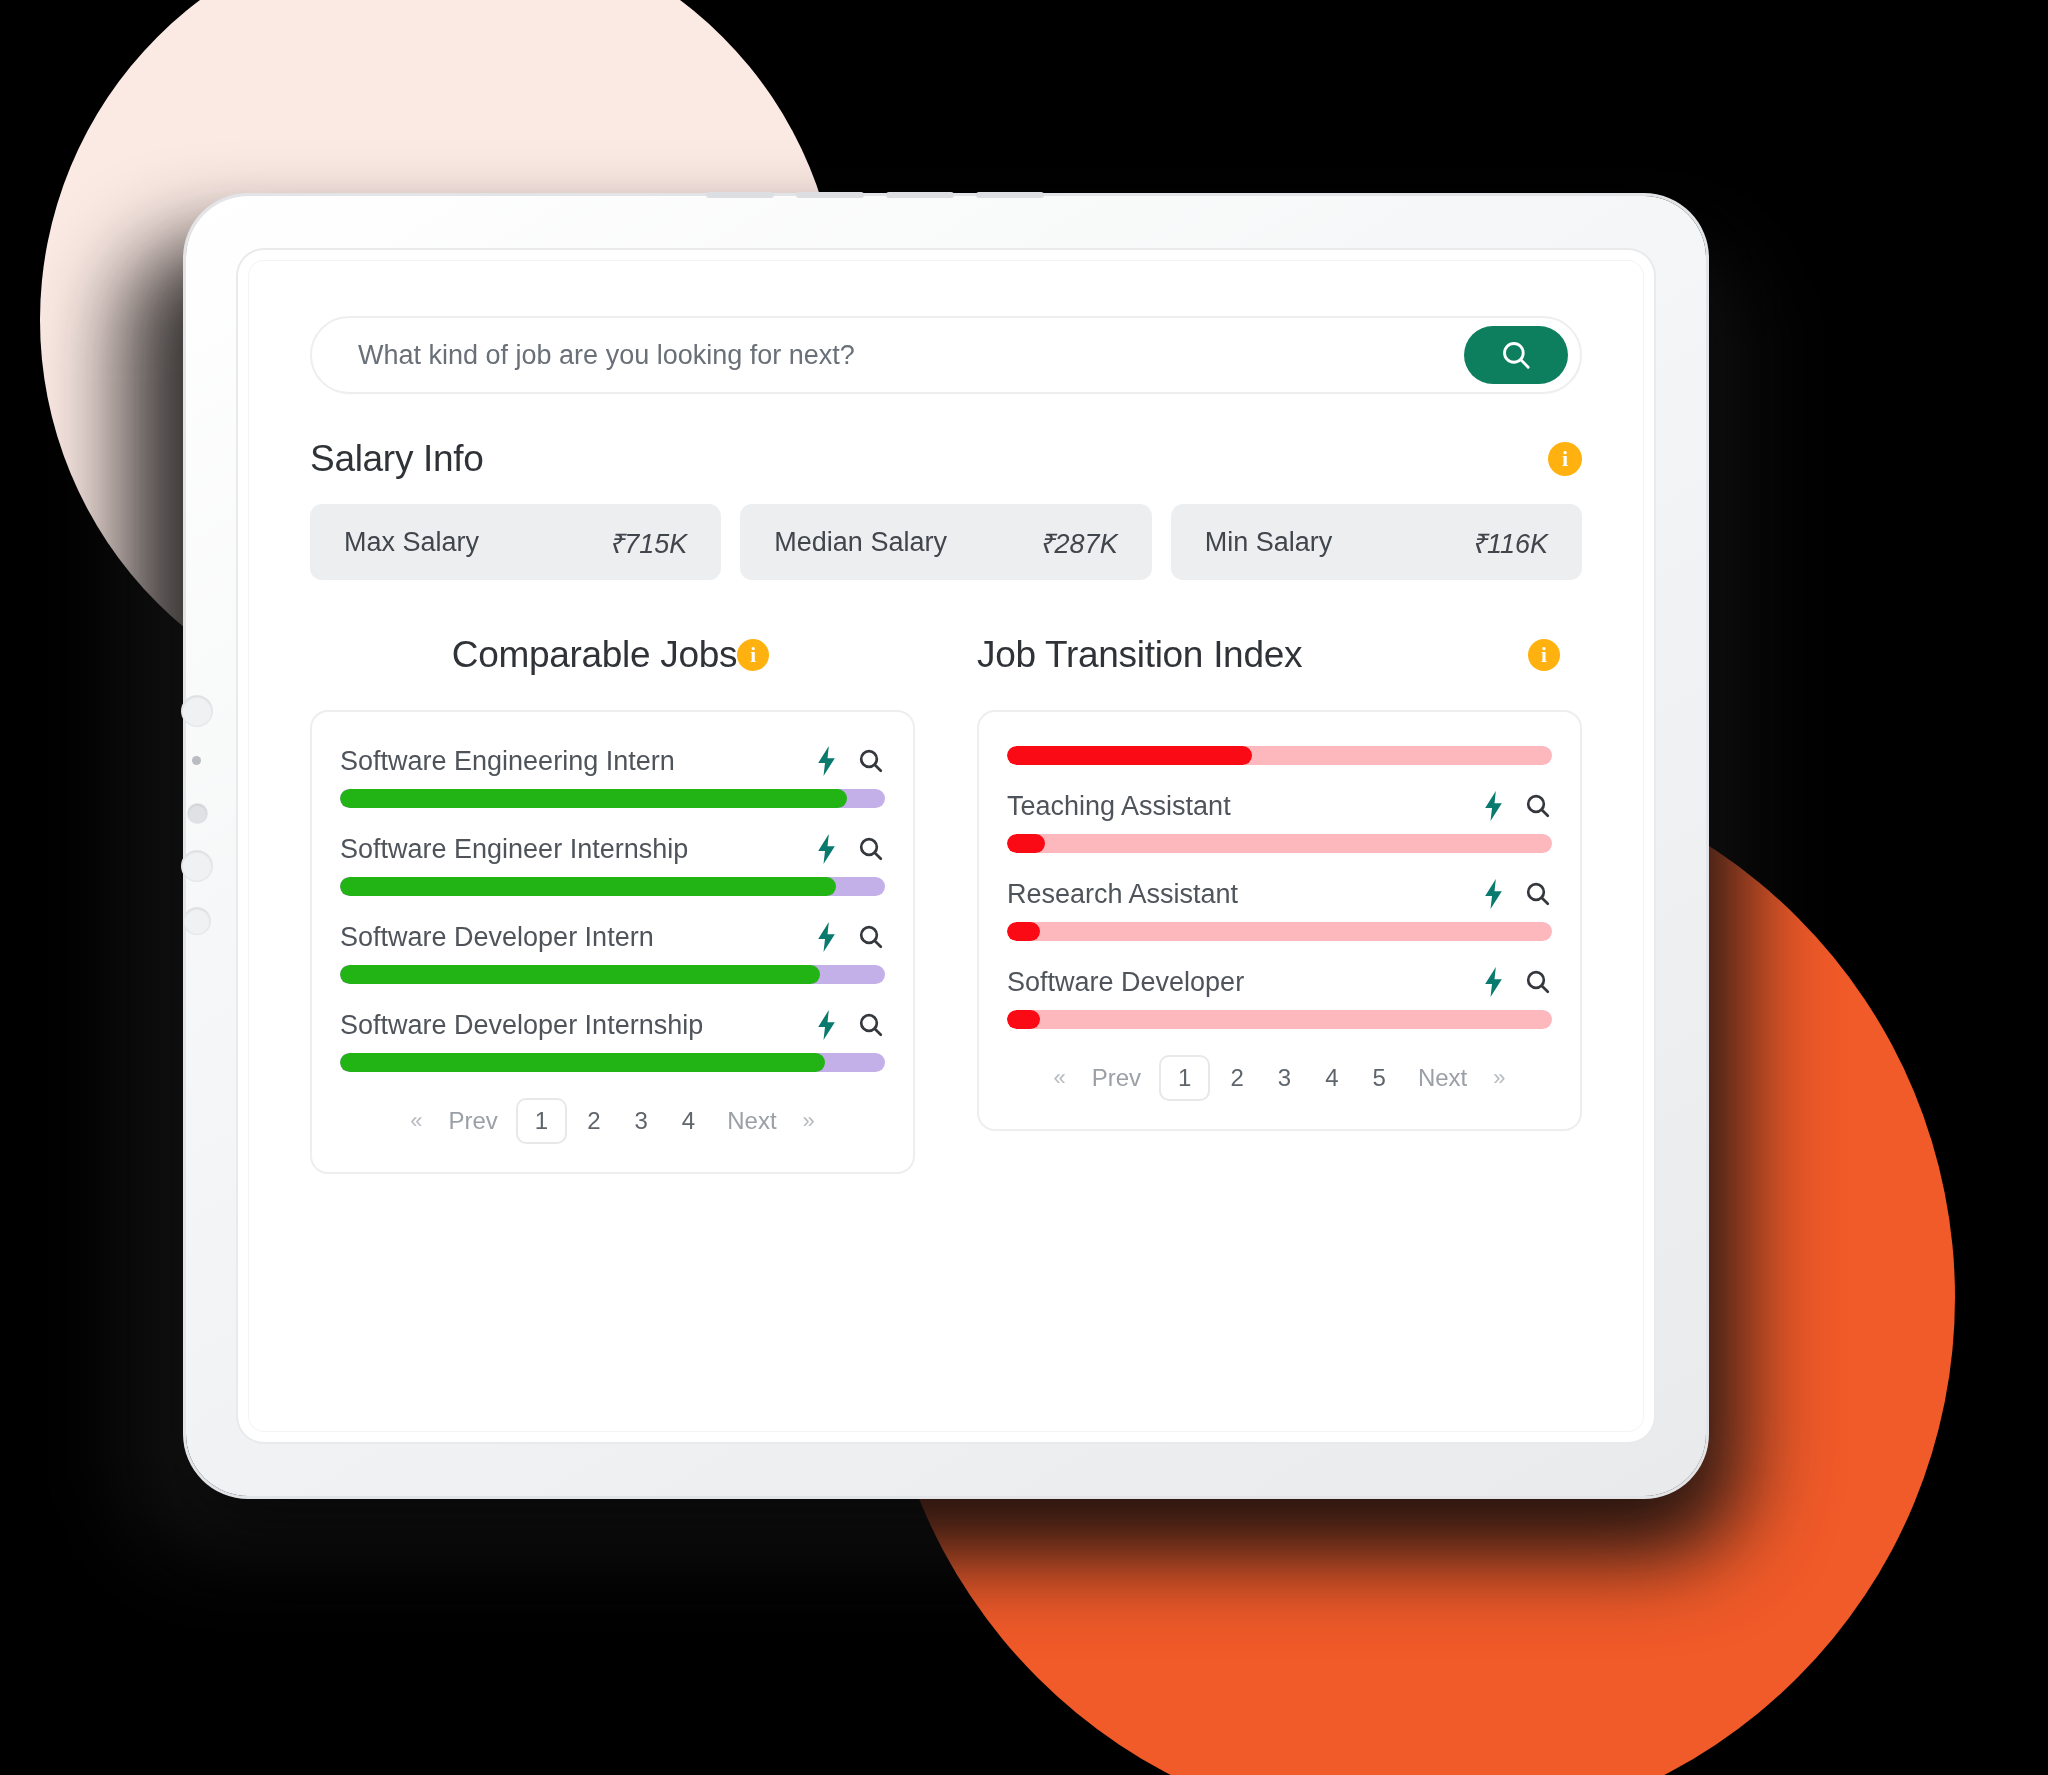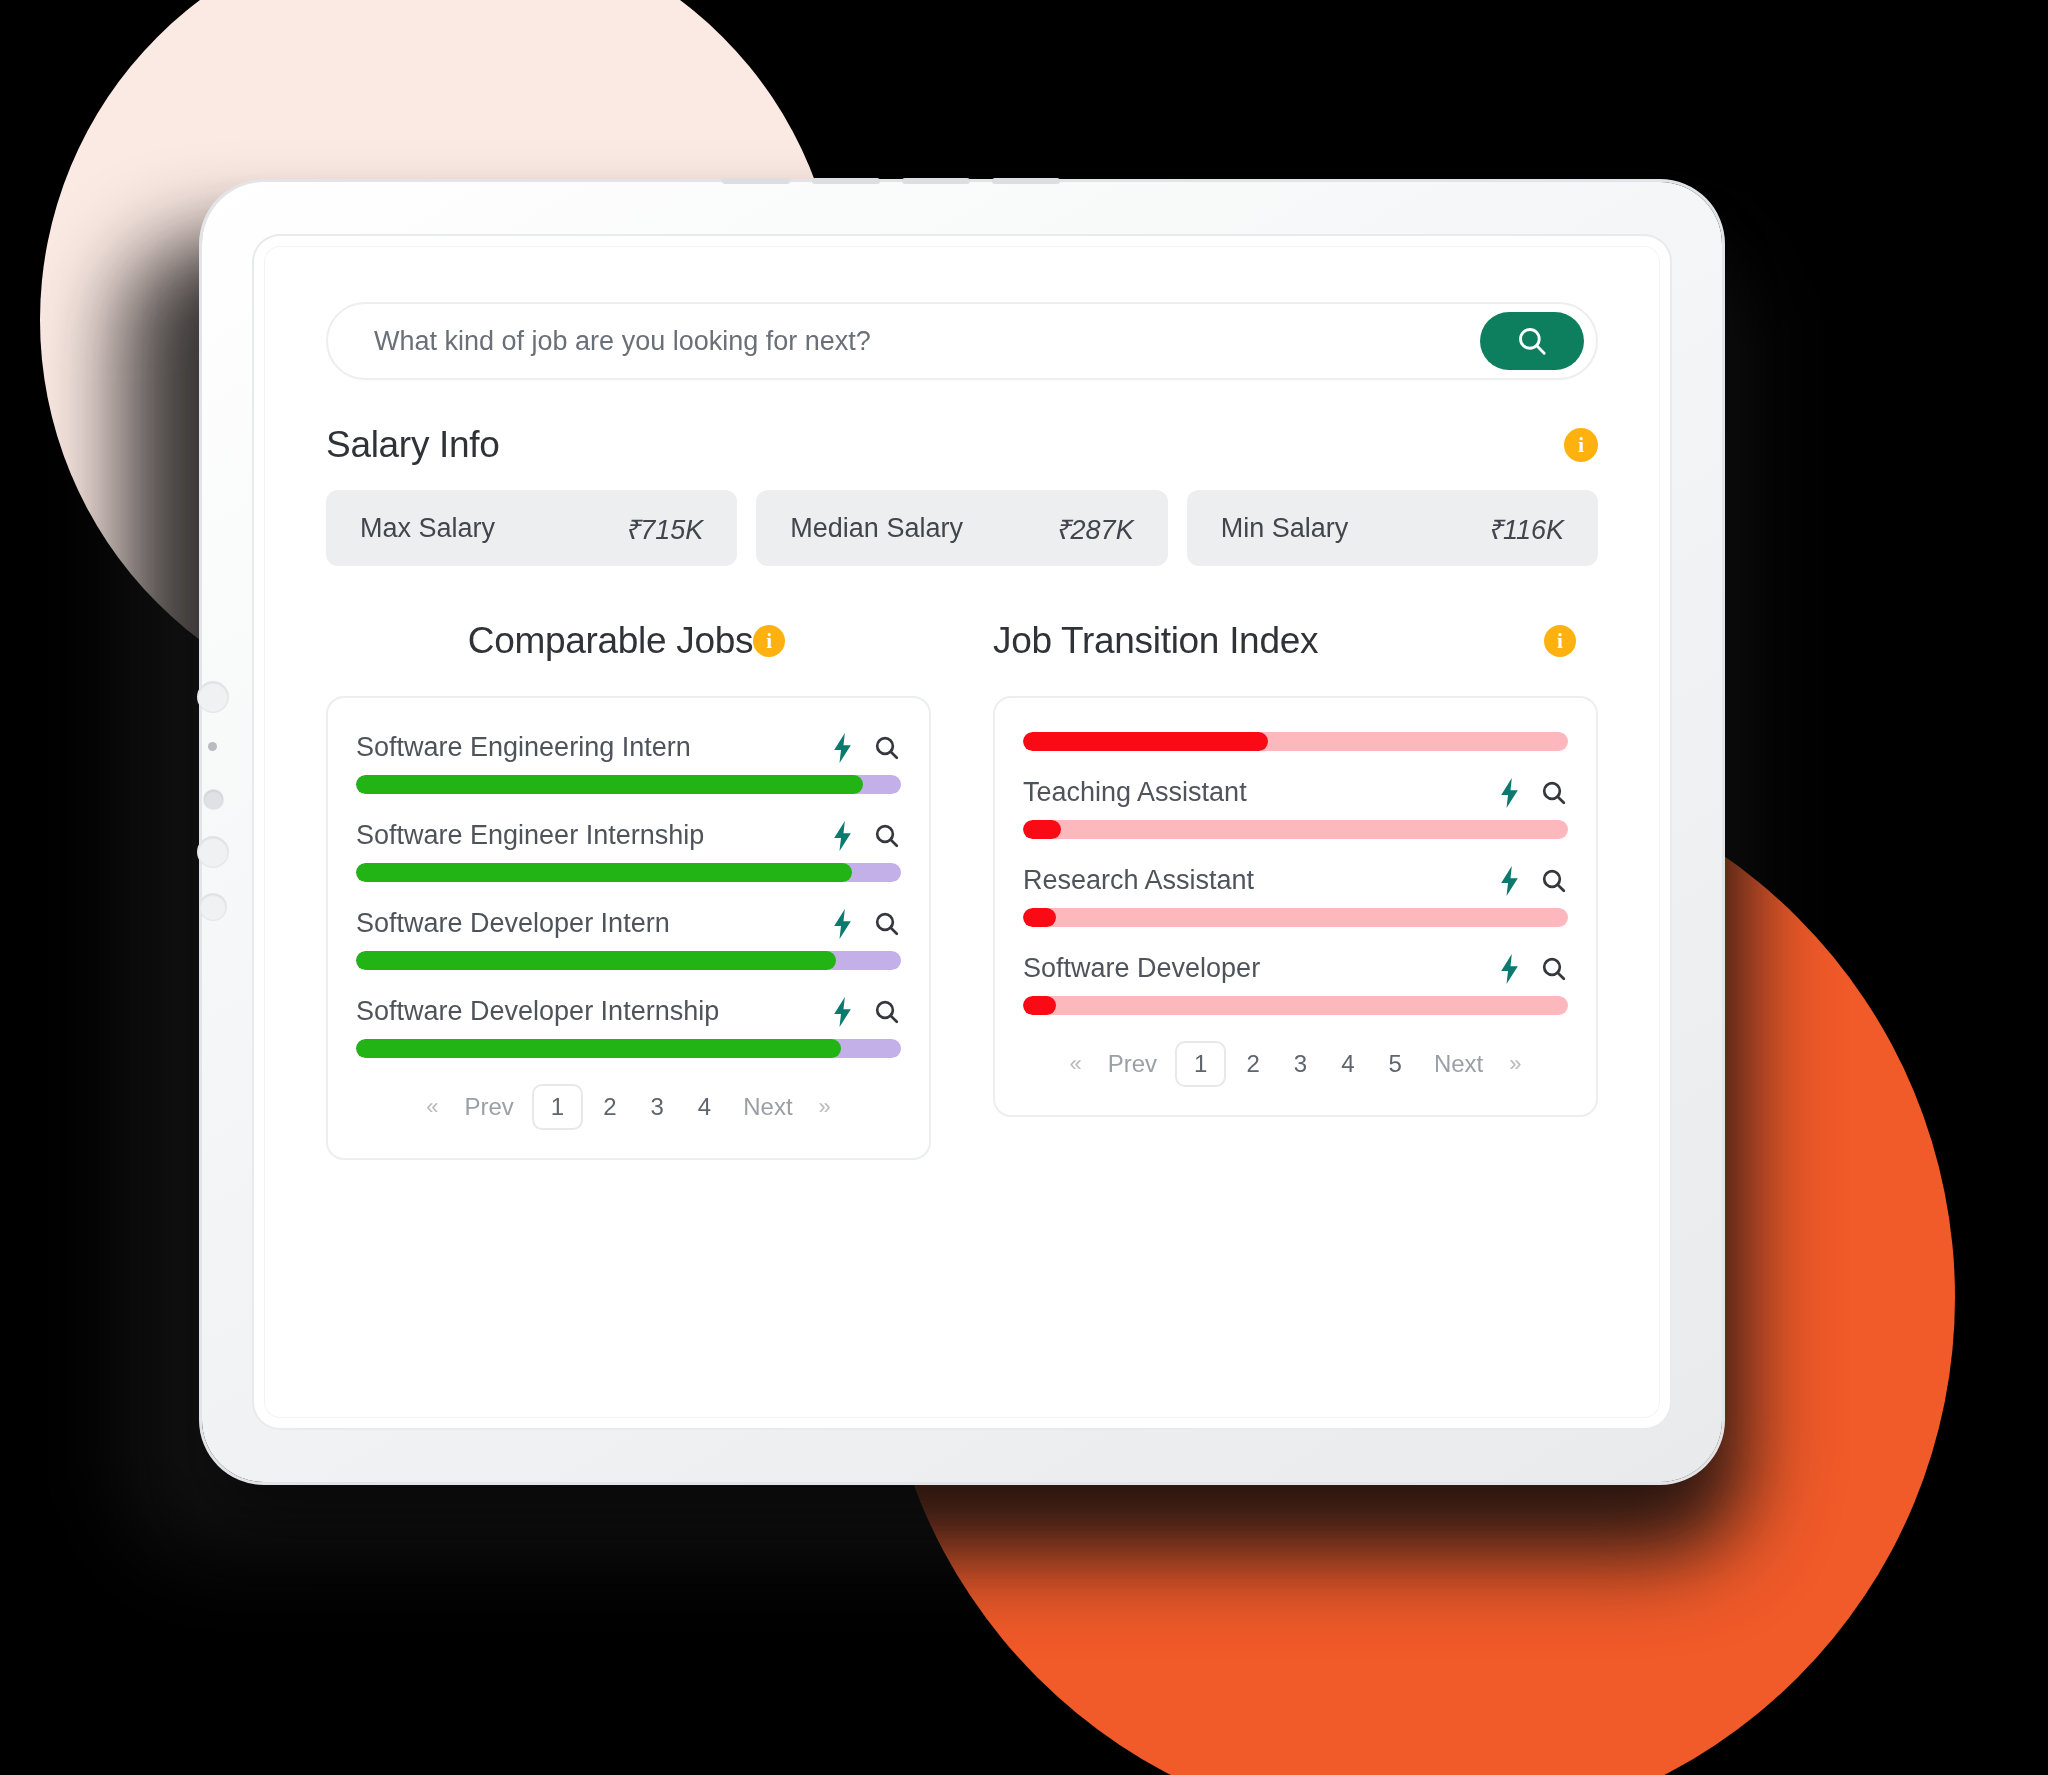--- a/index.html
+++ b/index.html
@@ -48,29 +48,28 @@
     height: 1320px;
     background: rgba(20,20,20,0.80);
     border-radius: 90px;
     filter: blur(42px);
   }
 
   
   #tablet {
     position: absolute;
     left: 186px;
-    top: 182px;
+    top: 196px;
     width: 1520px;
     height: 1300px;
     background: linear-gradient(150deg,#ffffff 0%,#f4f5f6 45%,#e9eaec 100%);
     border-radius: 62px;
     box-shadow:
       0 0 0 3px #e2e4e7,
       0 48px 70px -18px rgba(0,0,0,0.45);
-    margin-left: 16px;
   }
 
   
   .hw {
     position: absolute;
     background: #f0f1f3;
     box-shadow: inset 0 1px 2px rgba(0,0,0,0.10), 0 0 0 1px #e4e6e9;
     border-radius: 50%;
   }
   #hw-vol-up   { left: -4px; top: 500px; width: 30px; height: 30px; }
@@ -215,21 +214,21 @@
     border-radius: 18px;
     padding: 34px 28px 18px 28px;
     background: #ffffff;
   }
 
   .row { margin-bottom: 26px; }
   .row:last-of-type { margin-bottom: 14px; }
 
   .row-top {
     display: flex;
-    align-items: flex-end;
+    align-items: flex-start;
     margin-bottom: 12px;
   }
   .row-label {
     flex: 1;
     font-size: 27px;
     color: #4f545b;
     white-space: nowrap;
     overflow: hidden;
     text-overflow: ellipsis;
   }

